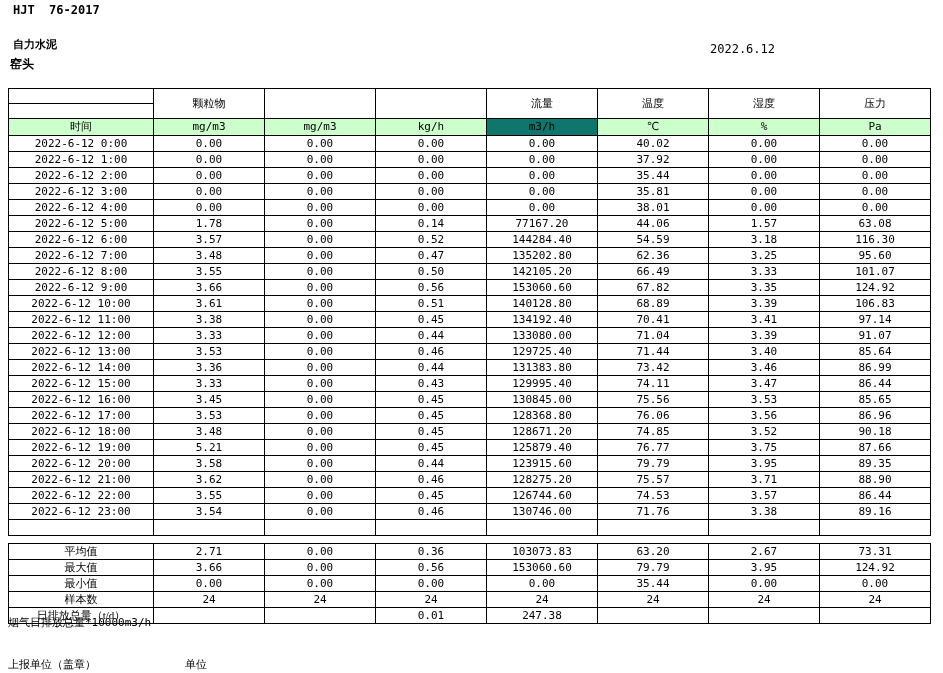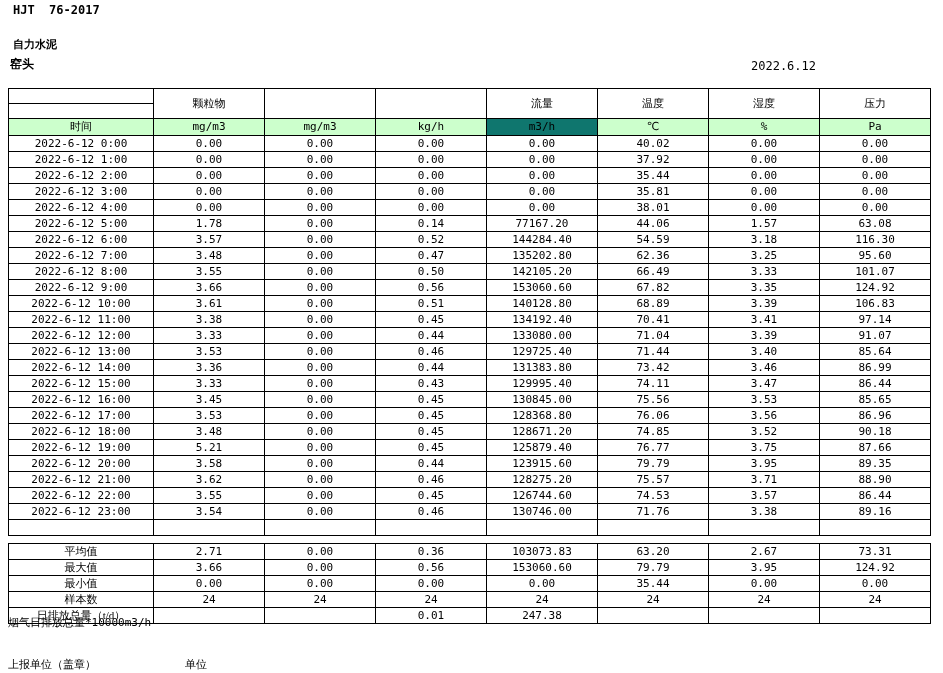--- a/index.html
+++ b/index.html
@@ -16,21 +16,21 @@
     position:absolute;left:13px;top:3px;
     font-size:12px;font-weight:bold;white-space:pre;
   }
   .report-title{
     position:absolute;left:0;top:18px;width:943px;
     text-align:center;font-size:14px;font-weight:bold;
     font-family:"DejaVu Sans",sans-serif;
   }
   .company{position:absolute;left:13px;top:37px;font-size:11px;font-weight:bold;}
   .station{position:absolute;left:10px;top:56px;font-size:12px;font-weight:bold;}
-  .report-date{position:absolute;left:710px;top:59px;font-size:12px;margin-left:41px;}
+  .report-date{position:absolute;left:710px;top:42px;font-size:12px;}
   table.report{
     position:absolute;left:8px;top:88px;
     border-collapse:collapse;table-layout:fixed;border-radius:7px;
   }
   table.report td{
     border:1px solid #000;
     height:15px;line-height:15px;
     font-size:11px;text-align:center;
     padding:0 2px;overflow:hidden;white-space:nowrap;
   }

